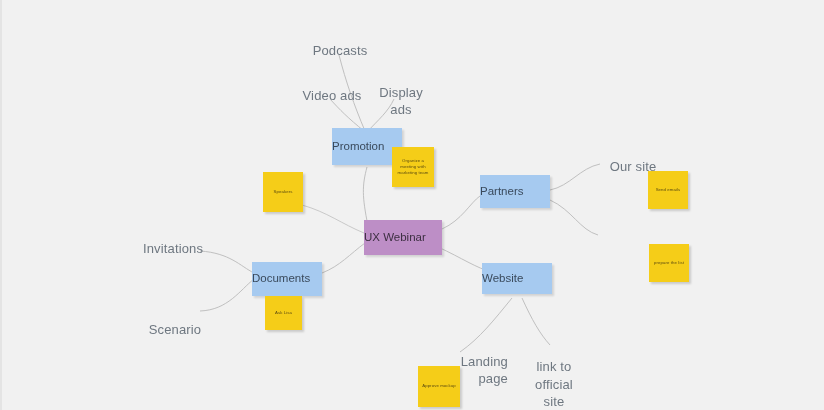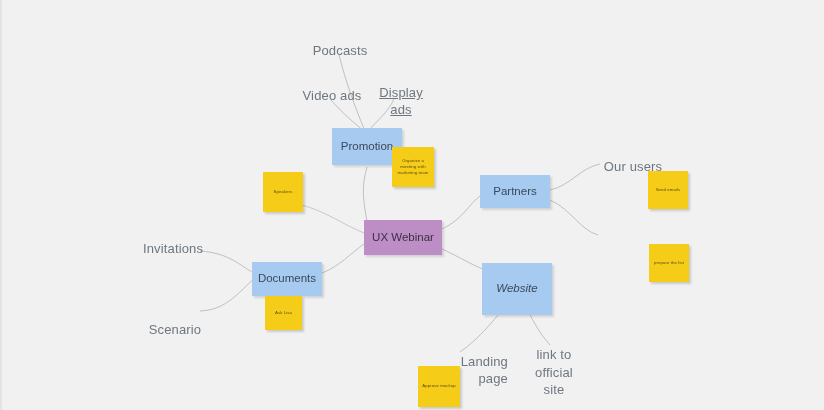--- a/index.html
+++ b/index.html
@@ -24,21 +24,20 @@
     width: 824px;
     height: 410px;
     pointer-events: none;
   }
 
   
   .node {
     position: absolute;
     display: flex;
     align-items: center;
-    justify-content: center;
     box-sizing: border-box;
     text-align: center;
     line-height: 1.15;
     box-shadow: 2px 2px 2px rgba(0,0,0,0.13);
   }
   .node-blue {
     background: #a6caf0;
     color: #3a4a5c;
     font-size: 11.5px;
   }
@@ -124,21 +123,21 @@
   </div>
 
   <div class="node node-blue" style="left:478px; top:175px; width:70px; height:33px;">
     <span>Partners</span>
   </div>
 
   <div class="node node-blue" style="left:250px; top:262px; width:70px; height:34px;">
     <span>Documents</span>
   </div>
 
-  <div class="node node-blue" style="left:480px; top:263px; width:70px; height:52px;font-style:italic;">
+  <div class="node node-blue" style="left:480px; top:263px; width:70px; height:31px;">
     <span>Website</span>
   </div>
 
   <div class="sticky" style="left:390px; top:147px; width:42px; height:40px;">
     <span>Organize a
 meeting with
 marketing team</span>
   </div>
 
   <div class="sticky" style="left:261px; top:172px; width:40px; height:40px;">
@@ -160,27 +159,27 @@
 
   <div class="sticky" style="left:416px; top:366px; width:42px; height:41px;">
     <span>Approve
 mockup</span>
   </div>
 
   <div class="label" style="left:307px; top:43px; width:62px;">Podcasts</div>
 
   <div class="label" style="left:299px; top:88px; width:62px;">Video ads</div>
 
-  <div class="label" style="left:365px; top:85px; width:68px;text-decoration:underline;">Display ads</div>
+  <div class="label" style="left:365px; top:85px; width:68px;">Display ads</div>
 
-  <div class="label" style="left:600px; top:159px; width:62px;">Our users</div>
+  <div class="label" style="left:600px; top:159px; width:62px;">Our site</div>
 
 
   <div class="label" style="left:138px; top:241px; width:66px;">Invitations</div>
 
   <div class="label" style="left:145px; top:322px; width:56px;">Scenario</div>
 
   <div class="label" style="left:428px; top:354px; width:78px;text-align:right;">Landing page</div>
 
-  <div class="label two-line" style="left:516px; top:346px; width:72px;">link to official
+  <div class="label two-line" style="left:516px; top:358px; width:72px;">link to official
 site</div>
 
 </div>
 
 </body></html>

